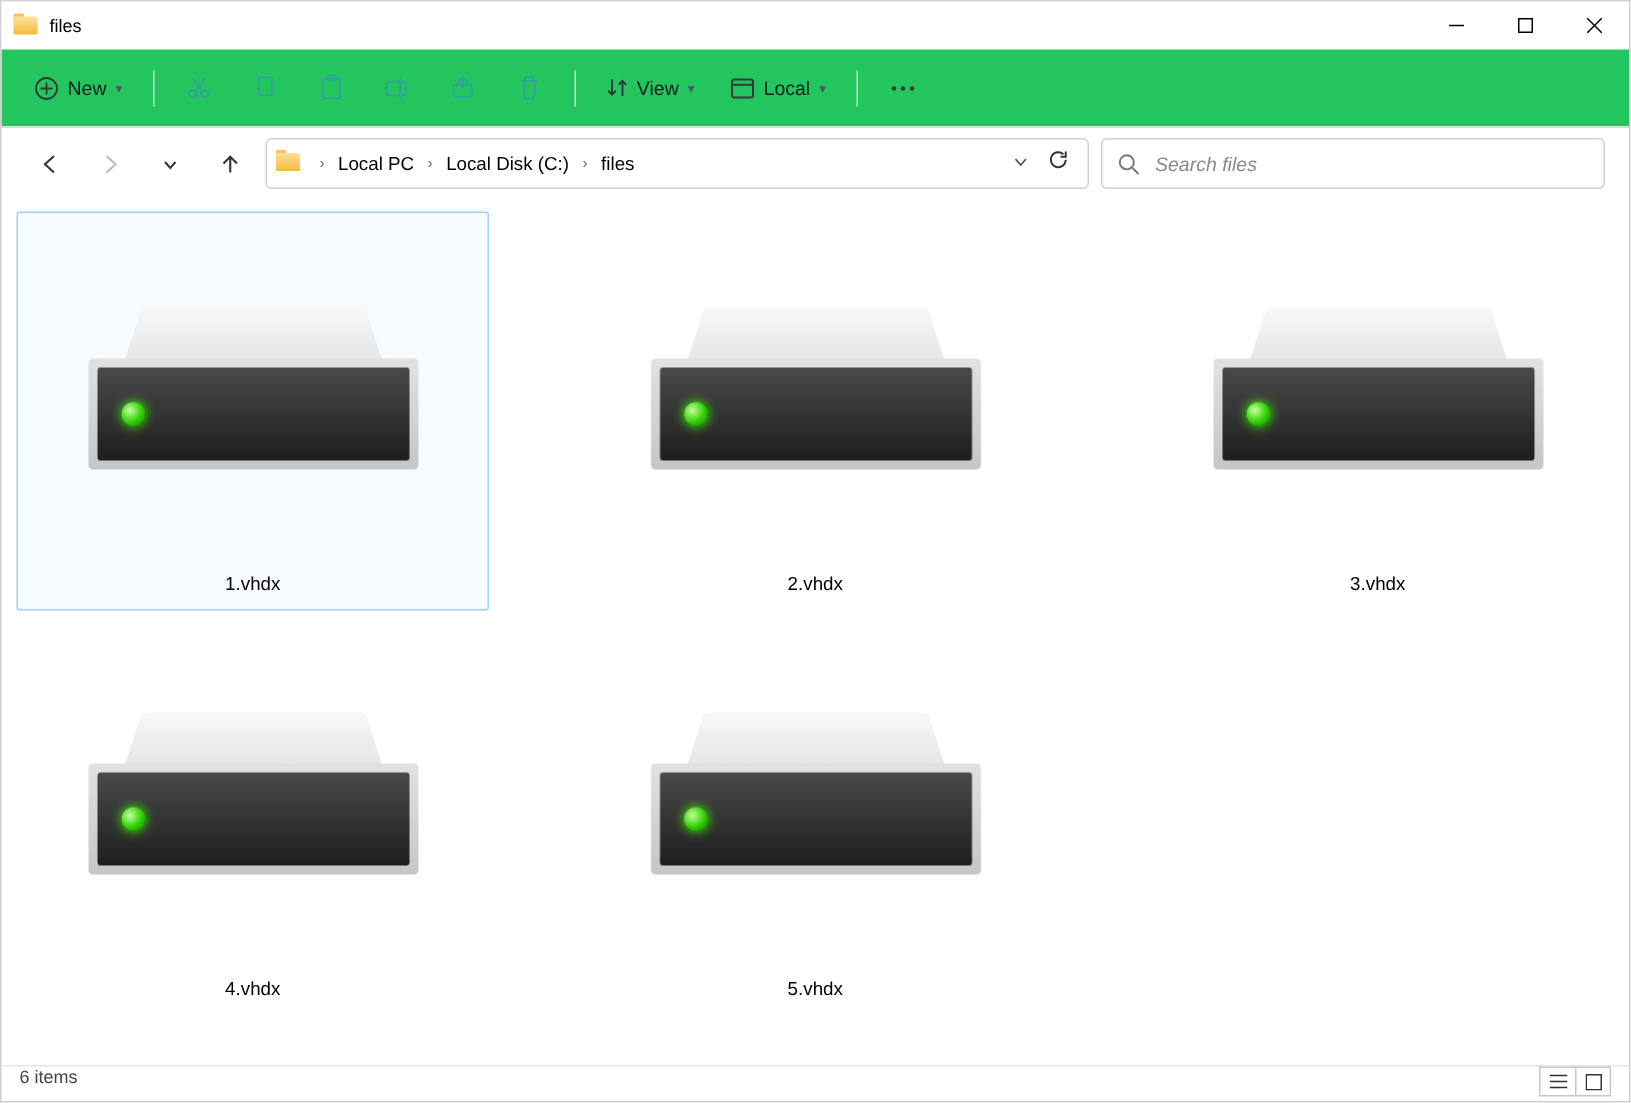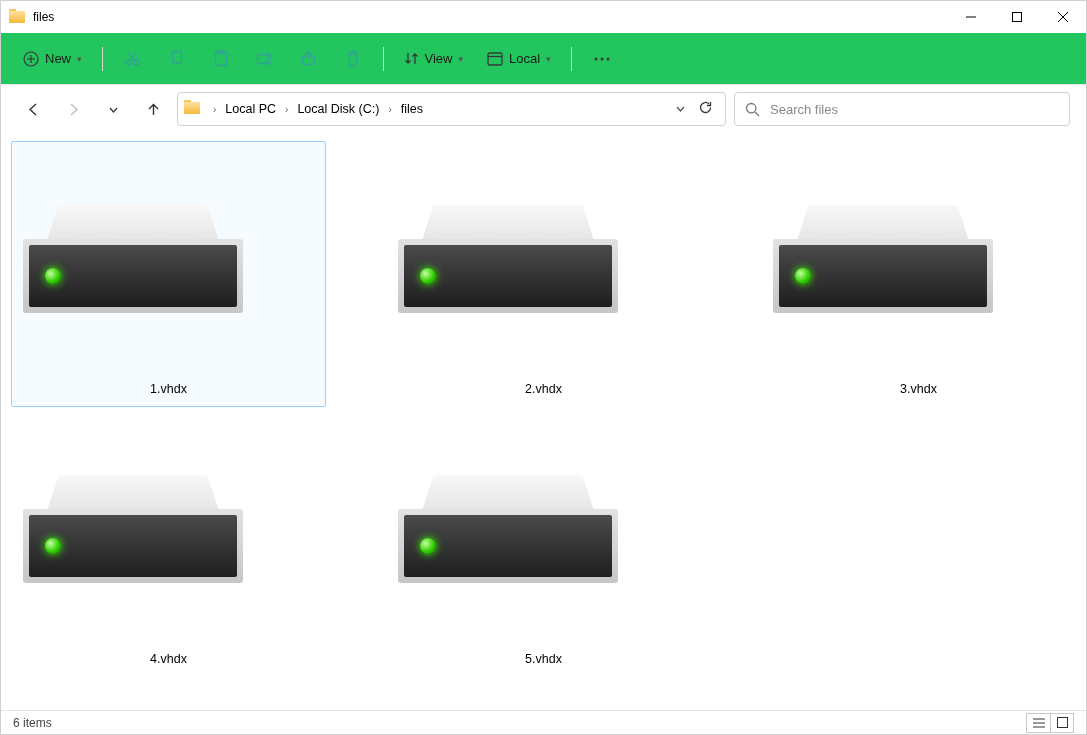--- a/index.html
+++ b/index.html
@@ -24,33 +24,33 @@
   .navrow { height: 48px; display: flex; align-items: center; padding: 0 16px; gap: 8px; }
   .nav-btn { width: 32px; height: 32px; display: flex; align-items: center; justify-content: center; border-radius: 4px; cursor: default; color: #444; }
   .nav-btn.disabled { color: #bcbcbc; }
   .addrbar { flex: 1; height: 34px; border: 1px solid #d0d0d0; border-radius: 4px; display: flex; align-items: center; padding: 0 6px 0 6px; gap: 2px; max-width: 574px; }
   .addrbar-icon { width: 18px; height: 18px; margin-right: 6px; }
   .crumb { font-size: 12.5px; color: #000; padding: 2px 4px; cursor: default; }
   .crumb-sep { color: #666; font-size: 10px; padding: 0 3px; }
   .addrbar-spacer { flex: 1; }
   .addrbar-tail { display: flex; align-items: center; gap: 12px; padding-right: 6px; color: #555; }
   .searchbox { width: 336px; height: 34px; border: 1px solid #d0d0d0; border-radius: 4px; display: flex; align-items: center; padding: 0 10px; gap: 10px; }
-  .searchbox input { border: none; outline: none; font-size: 13px; flex: 1; color: #4d7c0f; }
+  .searchbox input { border: none; outline: none; font-size: 13px; flex: 1; color: #4d7c0f; font-style: italic; }
   .searchbox input::placeholder { color: #888; }
 
   
   .content { flex: 1; overflow: auto; padding: 8px 10px; }
   .grid { display: grid; grid-template-columns: repeat(3, 1fr); gap: 4px 60px; }
-  .item { display: flex; flex-direction: column; padding: 6px 6px 10px; border: 1px solid transparent; border-radius: 2px; cursor: default; }
+  .item { display: flex; flex-direction: column; align-items: center; padding: 6px 6px 10px; border: 1px solid transparent; border-radius: 2px; cursor: default; }
   .item.selected { border: 1px solid #99d1ff; background: #f5fbff; }
   .thumb { width: 230px; height: 200px; display: flex; align-items: center; justify-content: center; }
   .filename { font-size: 12.5px; color: #000; margin-top: 34px; text-align: center; }
 
   
-  .statusbar { height: 24px; border-top: 1px solid #e5e5e5; display: flex; align-items: center; padding: 0 12px; font-size: 12px; color: #444; }
+  .statusbar { height: 24px; border-top: 1px solid #e5e5e5; display: flex; align-items: flex-start; padding: 0 12px; font-size: 12px; color: #444; }
   .statusbar-spacer { flex: 1; }
   .view-toggle { display: flex; gap: 0; }
   .view-toggle-btn { width: 24px; height: 20px; display: flex; align-items: center; justify-content: center; border: 1px solid #c8c8c8; cursor: default; }
   .view-toggle-btn:first-child { border-right: none; }
 
   
   .drive { width: 220px; height: 130px; position: relative; }
   .drive-top { position: absolute; top: 0; left: 24px; right: 24px; height: 58px; background: linear-gradient(#f8f8f8, #e6e6e6); transform: perspective(260px) rotateX(44deg); transform-origin: bottom; border-radius: 4px 4px 0 0; }
   .drive-front { position: absolute; bottom: 0; left: 0; right: 0; height: 74px; background: linear-gradient(#e2e2e2, #c6c6c6); border-radius: 3px; padding: 6px; }
   .drive-slot { width: 100%; height: 100%; background: linear-gradient(#4a4a4a, #1e1e1e); border-radius: 2px; position: relative; }

